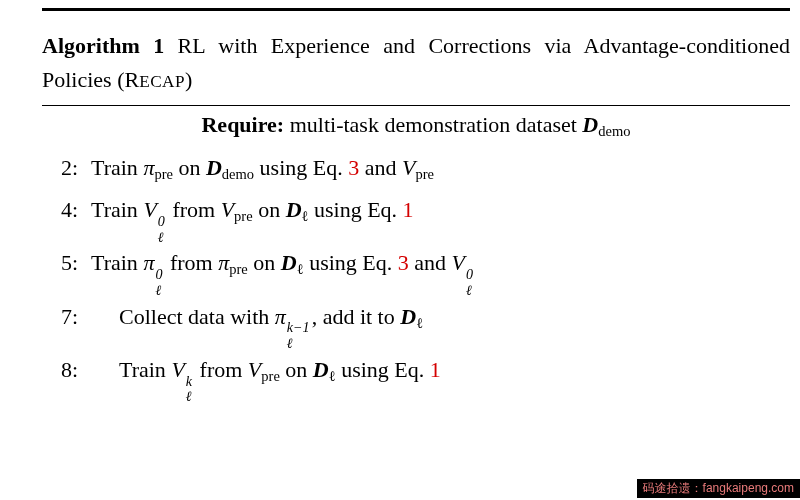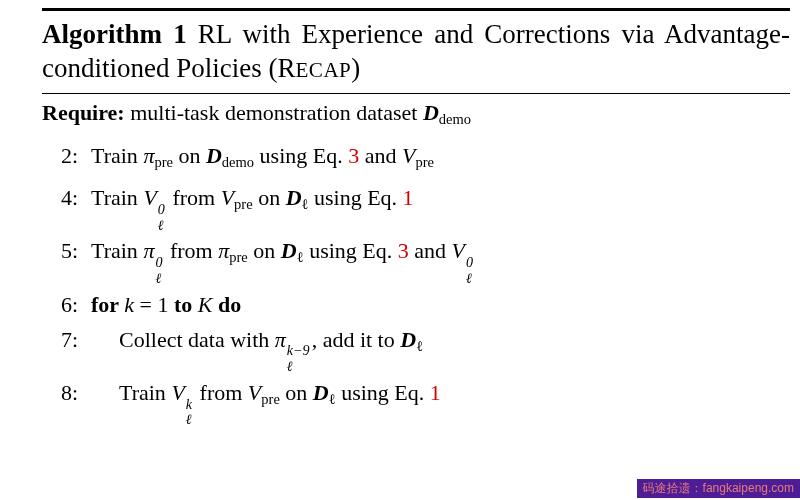--- a/index.html
+++ b/index.html
@@ -6,45 +6,45 @@
   body{
     width:800px;height:500px;overflow:hidden;position:relative;
     background:#ffffff;color:#000;
     font-family:"Liberation Serif","DejaVu Serif",serif;
   }
   .algo{position:absolute;left:42px;right:10px;top:8px;}
   .rule{background:#000;}
   .rule.thick{height:3px;}
   .rule.thin{height:1px;}
   .algo-title{
-    font-size:27px;line-height:34px;text-align:justify;
-    margin:6px 0 6px 0;
+    font-size:22px;line-height:34px;text-align:justify;
+    margin:18px 0 6px 0;
   }
   .algo-body{font-size:22px;}
-  .require-line{line-height:37px;white-space:nowrap;}
+  .require-line{line-height:37px;white-space:nowrap;text-align:center;}
   .line{line-height:35px;white-space:nowrap;}
   .num{display:inline-block;width:36px;text-align:right;margin-right:13px;}
   .content{display:inline;}
   .ind1{padding-left:28px;}
   .tk-t{}
   .tk-b{font-weight:bold;}
   .tk-m{font-style:italic;}
   .tk-cal{font-style:italic;font-weight:600;}
   .tk-sub{font-size:0.66em;vertical-align:-0.28em;}
   .tk-red{color:#d40000;}
   .tk-sc{font-size:0.78em;letter-spacing:0.5px;}
   .stack{
     display:inline-flex;flex-direction:column;align-items:flex-start;
     vertical-align:-0.62em;font-size:0.64em;line-height:1.12;
     font-style:italic;margin-left:1px;margin-right:2px;
   }
   .stack .ss{display:block;}
   .watermark{
     position:absolute;right:0;bottom:2px;
-    background:#4c1d95;color:#e87a7a;
+    background:#000000;color:#e87a7a;
     font-size:12px;line-height:19px;padding:0 6px;
     font-family:"Liberation Sans","DejaVu Sans",sans-serif;
   }
 </style>
 </head>
 <body>
 
 <div class="algo">
   <div class="rule thick"></div>
   <div class="algo-title" id="algo-title"><span class="tk-b">Algorithm 1</span><span class="tk-t"> RL with Experience and Corrections via Advantage-conditioned Policies (</span><span class="tk-t">R</span><span class="tk-sc">ECAP</span><span class="tk-t">)</span></div>
@@ -57,23 +57,22 @@
               <span class="ss">0</span>
               <span class="ss">ℓ</span>
             </span><span class="tk-t"> from </span><span class="tk-m">V</span><span class="tk-sub">pre</span><span class="tk-t"> on </span><span class="tk-cal">D</span><span class="tk-sub">ℓ</span><span class="tk-t"> using Eq. </span><span class="tk-red">1</span></span></div>
         <div class="line"><span class="num">5:</span><span class="content"><span class="tk-t">Train </span><span class="tk-m">π</span><span class="stack">
               <span class="ss">0</span>
               <span class="ss">ℓ</span>
             </span><span class="tk-t"> from </span><span class="tk-m">π</span><span class="tk-sub">pre</span><span class="tk-t"> on </span><span class="tk-cal">D</span><span class="tk-sub">ℓ</span><span class="tk-t"> using Eq. </span><span class="tk-red">3</span><span class="tk-t"> and </span><span class="tk-m">V</span><span class="stack">
               <span class="ss">0</span>
               <span class="ss">ℓ</span>
             </span></span></div>
-        <div class="line"><span class="num">6:</span><span class="content"><span class="tk-b">for </span><span class="tk-m">k</span><span class="tk-t"> = 1 </span><span class="tk-b">to</span><span class="tk-t"> </span><span class="tk-m">K</span><span class="tk-t"> </span><span class="tk-b">do</span></span></div>
         <div class="line"><span class="num">7:</span><span class="content ind1"><span class="tk-t">Collect data with </span><span class="tk-m">π</span><span class="stack">
-              <span class="ss">k−9</span>
+              <span class="ss">k−1</span>
               <span class="ss">ℓ</span>
             </span><span class="tk-t">, add it to </span><span class="tk-cal">D</span><span class="tk-sub">ℓ</span></span></div>
         <div class="line"><span class="num">8:</span><span class="content ind1"><span class="tk-t">Train </span><span class="tk-m">V</span><span class="stack">
               <span class="ss">k</span>
               <span class="ss">ℓ</span>
             </span><span class="tk-t"> from </span><span class="tk-m">V</span><span class="tk-sub">pre</span><span class="tk-t"> on </span><span class="tk-cal">D</span><span class="tk-sub">ℓ</span><span class="tk-t"> using Eq. </span><span class="tk-red">1</span></span></div>
       </div>
   </div>
 
 </div>

